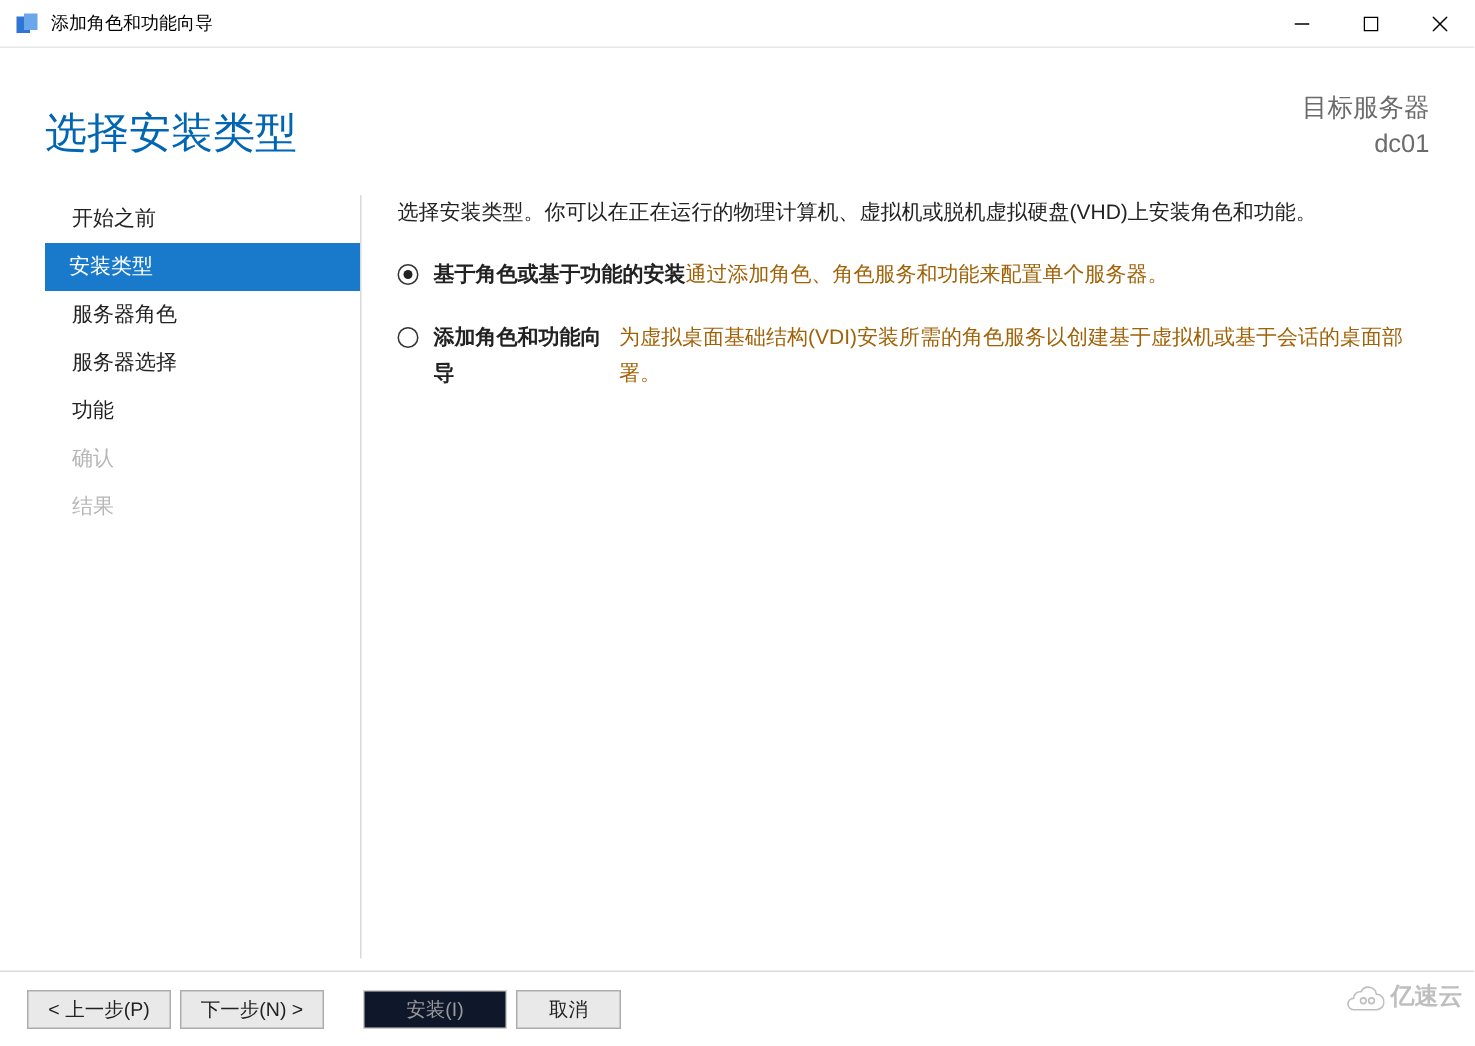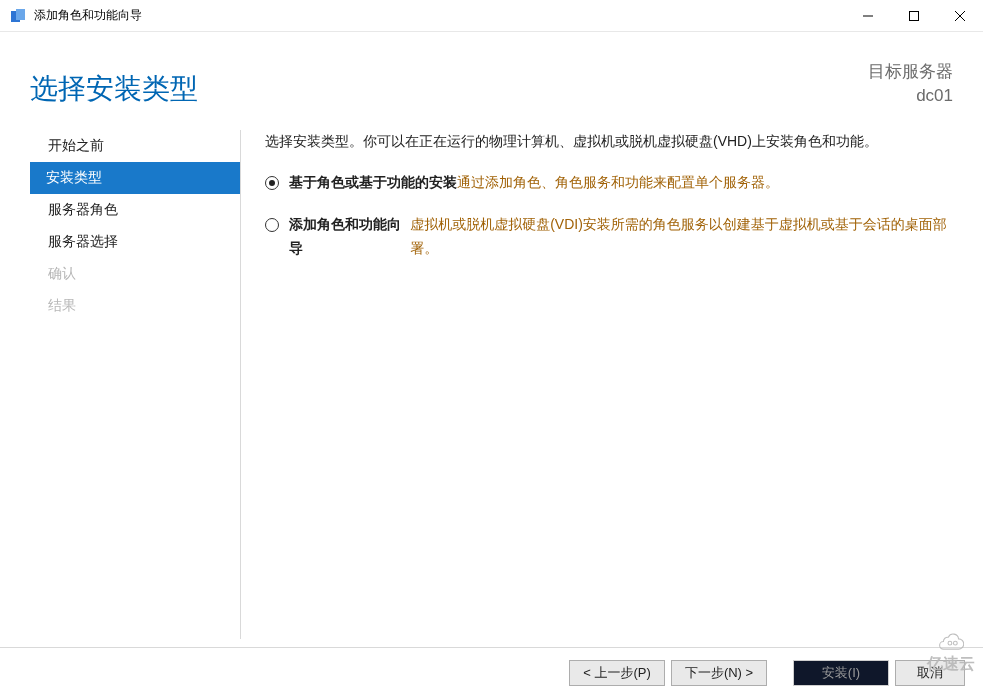--- a/index.html
+++ b/index.html
@@ -21,25 +21,25 @@
   .sidebar-item.disabled { color:#b7b7b7; cursor:default; }
   .divider { width:1px; background:#d9d9d9; margin:4px 0 8px 0; }
   .content { flex:1; padding:4px 0 0 24px; font-size:14px; line-height:1.7; color:#222; }
   .intro { margin-bottom:18px; }
   .option { display:flex; align-items:flex-start; margin-bottom:18px; }
   .radio { width:14px; height:14px; border:1px solid #333; border-radius:50%; margin:5px 10px 0 0; position:relative; flex:0 0 auto; background:#fff; }
   .radio.checked::after { content:""; position:absolute; left:3px; top:3px; width:6px; height:6px; border-radius:50%; background:#222; }
   .option-text .opt-title { font-weight:700; }
   .option-text .opt-desc { padding-left:0; color:#a16207; }
   .option-text { display:flex; flex-direction:row; }
-  .footer { height:50px; border-top:1px solid #d9d9d9; display:flex; align-items:center; justify-content:flex-end; gap:6px; padding:0 18px; font-size:13px; }
+  .footer { height:50px; border-top:1px solid #d9d9d9; display:flex; align-items:center; gap:6px; padding:0 18px; font-size:13px; }
   .btn { height:26px; min-width:96px; border:1px solid #adadad; background:#e9e9e9; display:flex; align-items:center; justify-content:center; padding:0 10px; color:#222; cursor:pointer; }
   .btn.disabled { color:#9a9a9a; background:#0f172a; border-color:#cfcfcf; cursor:default; }
   .btn.cancel { min-width:70px; }
-  .watermark { position:absolute; right:8px; bottom:22px; display:flex; align-items:center; gap:4px; color:#b8b8b8; font-size:16px; font-weight:600; opacity:.9;flex-direction:column;}
+  .watermark { position:absolute; right:8px; bottom:22px; display:flex; align-items:center; gap:4px; color:#b8b8b8; font-size:16px; font-weight:600; opacity:.9;}
   .watermark svg { width:26px; height:18px; }
 </style>
 </head>
 <body>
 
 <div class="window">
 
   <div class="titlebar">
     <span class="icon">
       <svg viewBox="0 0 16 16">
@@ -74,20 +74,21 @@
       <div>dc01</div>
     </div>
   </div>
 
   <div class="body">
     <div class="sidebar">
       <div class="sidebar-item">开始之前</div>
       <div class="sidebar-item selected">安装类型</div>
       <div class="sidebar-item">服务器角色</div>
       <div class="sidebar-item">服务器选择</div>
+      <div class="sidebar-item">功能</div>
       <div class="sidebar-item disabled">确认</div>
       <div class="sidebar-item disabled">结果</div>
     </div>
 
     <div class="divider"></div>
 
     <div class="content">
       <div class="intro">选择安装类型。你可以在正在运行的物理计算机、虚拟机或脱机虚拟硬盘(VHD)上安装角色和功能。</div>
 
       <div class="option">
@@ -95,21 +96,21 @@
         <div class="option-text">
           <span class="opt-title">基于角色或基于功能的安装</span>
           <span class="opt-desc">通过添加角色、角色服务和功能来配置单个服务器。</span>
         </div>
       </div>
 
       <div class="option">
         <div class="radio"></div>
         <div class="option-text">
           <span class="opt-title">添加角色和功能向导</span>
-          <span class="opt-desc">虚拟机或脱机虚拟硬盘(VDI)安装所需的角色服务以创建基于虚拟机或基于会话的桌面部署。</span>
+          <span class="opt-desc">为虚拟桌面基础结构(VDI)安装所需的角色服务以创建基于虚拟机或基于会话的桌面部署。</span>
         </div>
       </div>
     </div>
   </div>
 
   <div class="footer">
     <div class="btn">&lt; 上一步(P)</div>
     <div class="btn">下一步(N) &gt;</div>
     <div style="width:14px"></div>
     <div class="btn disabled">安装(I)</div>

